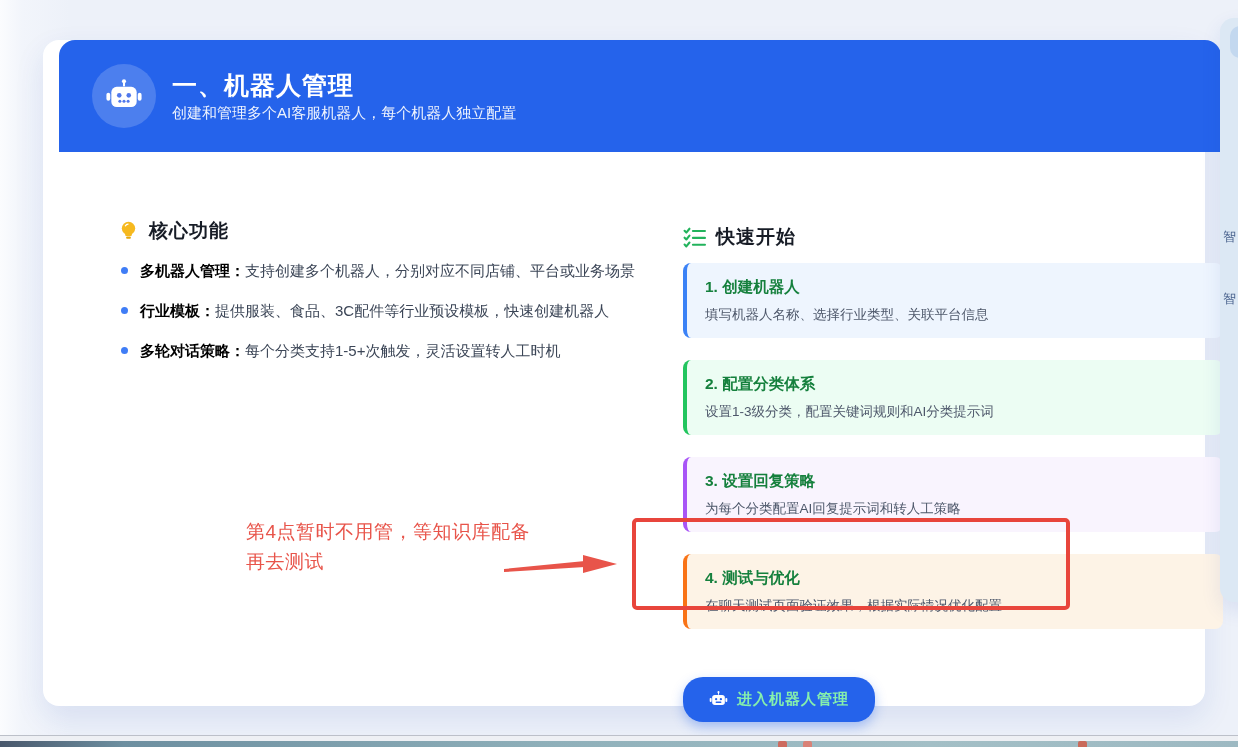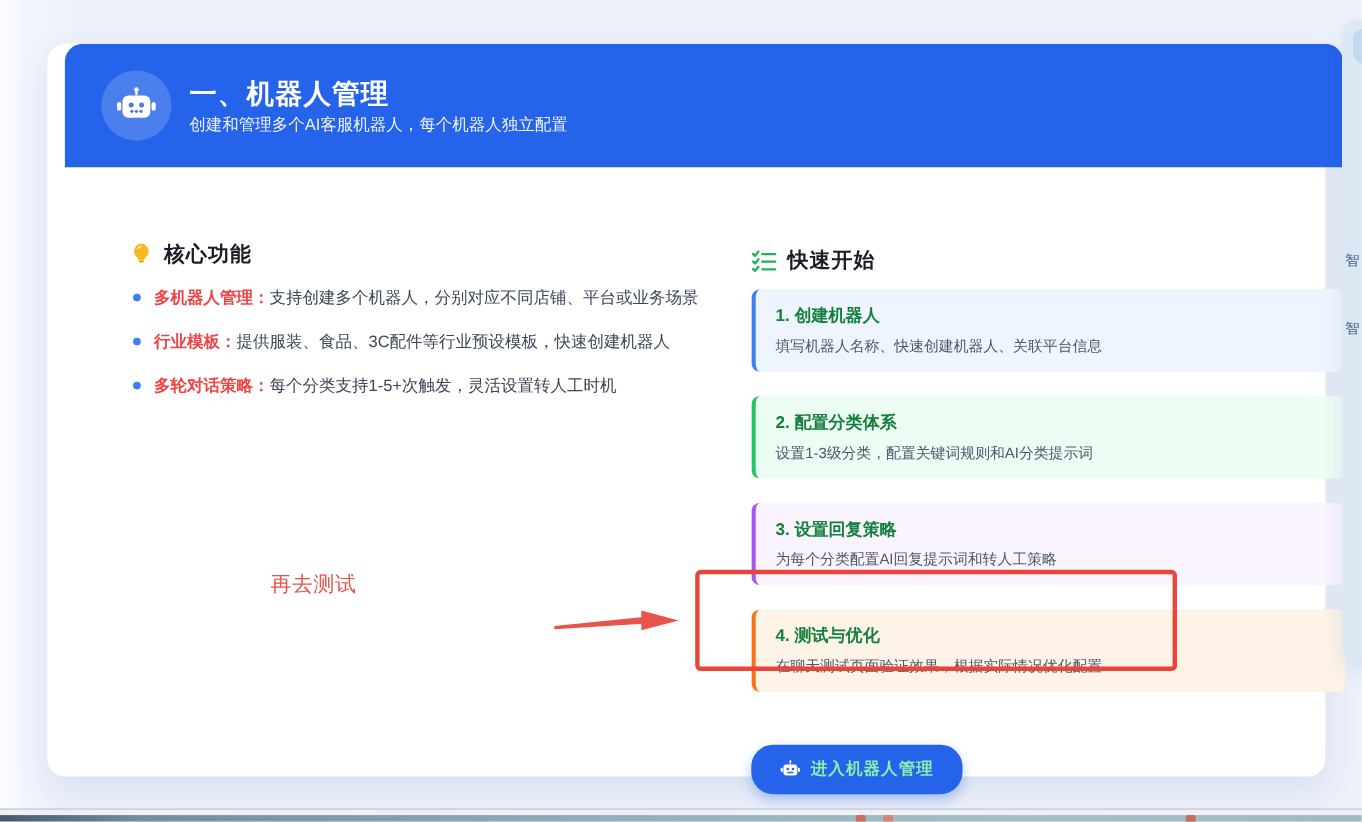--- a/index.html
+++ b/index.html
@@ -33,21 +33,21 @@
   .col-right { position: absolute; left: 640px; top: 184px; width: 540px; }
   .section-heading { display: flex; align-items: center; gap: 10px; margin-bottom: 13px; }
   .section-heading .h-label { font-size: 19px; font-weight: bold; color: #171c26; letter-spacing: 1px; }
   
   .feature-item { display: flex; margin-bottom: 13px; }
   .bullet-dot {
     flex: none; width: 7px; height: 7px; border-radius: 50%;
     background: #3f7df6; margin: 10px 12px 0 3px;
   }
   .feature-text { font-size: 15px; line-height: 1.8; color: #3c4657; }
-  .feature-text b { color: #ef4444; }
+  .feature-text b { color: #000000; }
   
   .step { border-left: 4px solid; border-radius: 8px; padding: 14px 18px; margin-bottom: 22px; }
   .step .step-title { font-size: 15.5px; font-weight: bold; color: #15803d; }
   .step .step-desc  { font-size: 13.5px; color: #4d576a; margin-top: 8px; }
   .step.s1 { border-color: #3b82f6; background: #eef5fe; }
   .step.s2 { border-color: #22c55e; background: #ecfdf3; }
   .step.s3 { border-color: #a855f7; background: #f9f4fe; }
   .step.s4 { border-color: #f97316; background: #fdf3e6; }
   .cta-button {
     display: inline-flex; align-items: center; gap: 9px;
@@ -158,21 +158,21 @@
             <line x1="9.5" y1="11.4" x2="21" y2="11.4"></line>
             <polyline points="1.5,17.8 3.2,19.5 6.2,15.8"></polyline>
             <line x1="9.5" y1="18" x2="21" y2="18"></line>
           </g>
         </svg>
         <span class="h-label">快速开始</span>
       </div>
 
       <div class="step s1">
         <div class="step-title">1. 创建机器人</div>
-        <div class="step-desc">填写机器人名称、快速创建机器人、关联平台信息</div>
+        <div class="step-desc">填写机器人名称、选择行业类型、关联平台信息</div>
       </div>
       <div class="step s2">
         <div class="step-title">2. 配置分类体系</div>
         <div class="step-desc">设置1-3级分类，配置关键词规则和AI分类提示词</div>
       </div>
       <div class="step s3">
         <div class="step-title">3. 设置回复策略</div>
         <div class="step-desc">为每个分类配置AI回复提示词和转人工策略</div>
       </div>
       <div class="step s4">
@@ -192,20 +192,21 @@
           <circle cx="9" cy="11.6" r="1.45" fill="#2563eb"></circle>
           <circle cx="15" cy="11.6" r="1.45" fill="#2563eb"></circle>
           <rect x="8.3" y="14.6" width="7.4" height="1.7" rx="0.85" fill="#2563eb"></rect>
         </svg>
         <span>进入机器人管理</span>
       </button>
     </div>
   </div>
 
   <div class="annotation-text">
+    <div>第4点暂时不用管，等知识库配备</div>
     <div>再去测试</div>
   </div>
   <svg class="annotation-arrow" width="116" height="28" viewBox="0 0 116 28">
     <polygon points="1,18 82,10 82,16 1,21" fill="#e8544a"></polygon>
     <polygon points="80,4 114,13 80,22" fill="#e8544a"></polygon>
   </svg>
   <div class="annotation-box"></div>
 
   <div class="side-card">
     <div class="side-card-top"></div>

